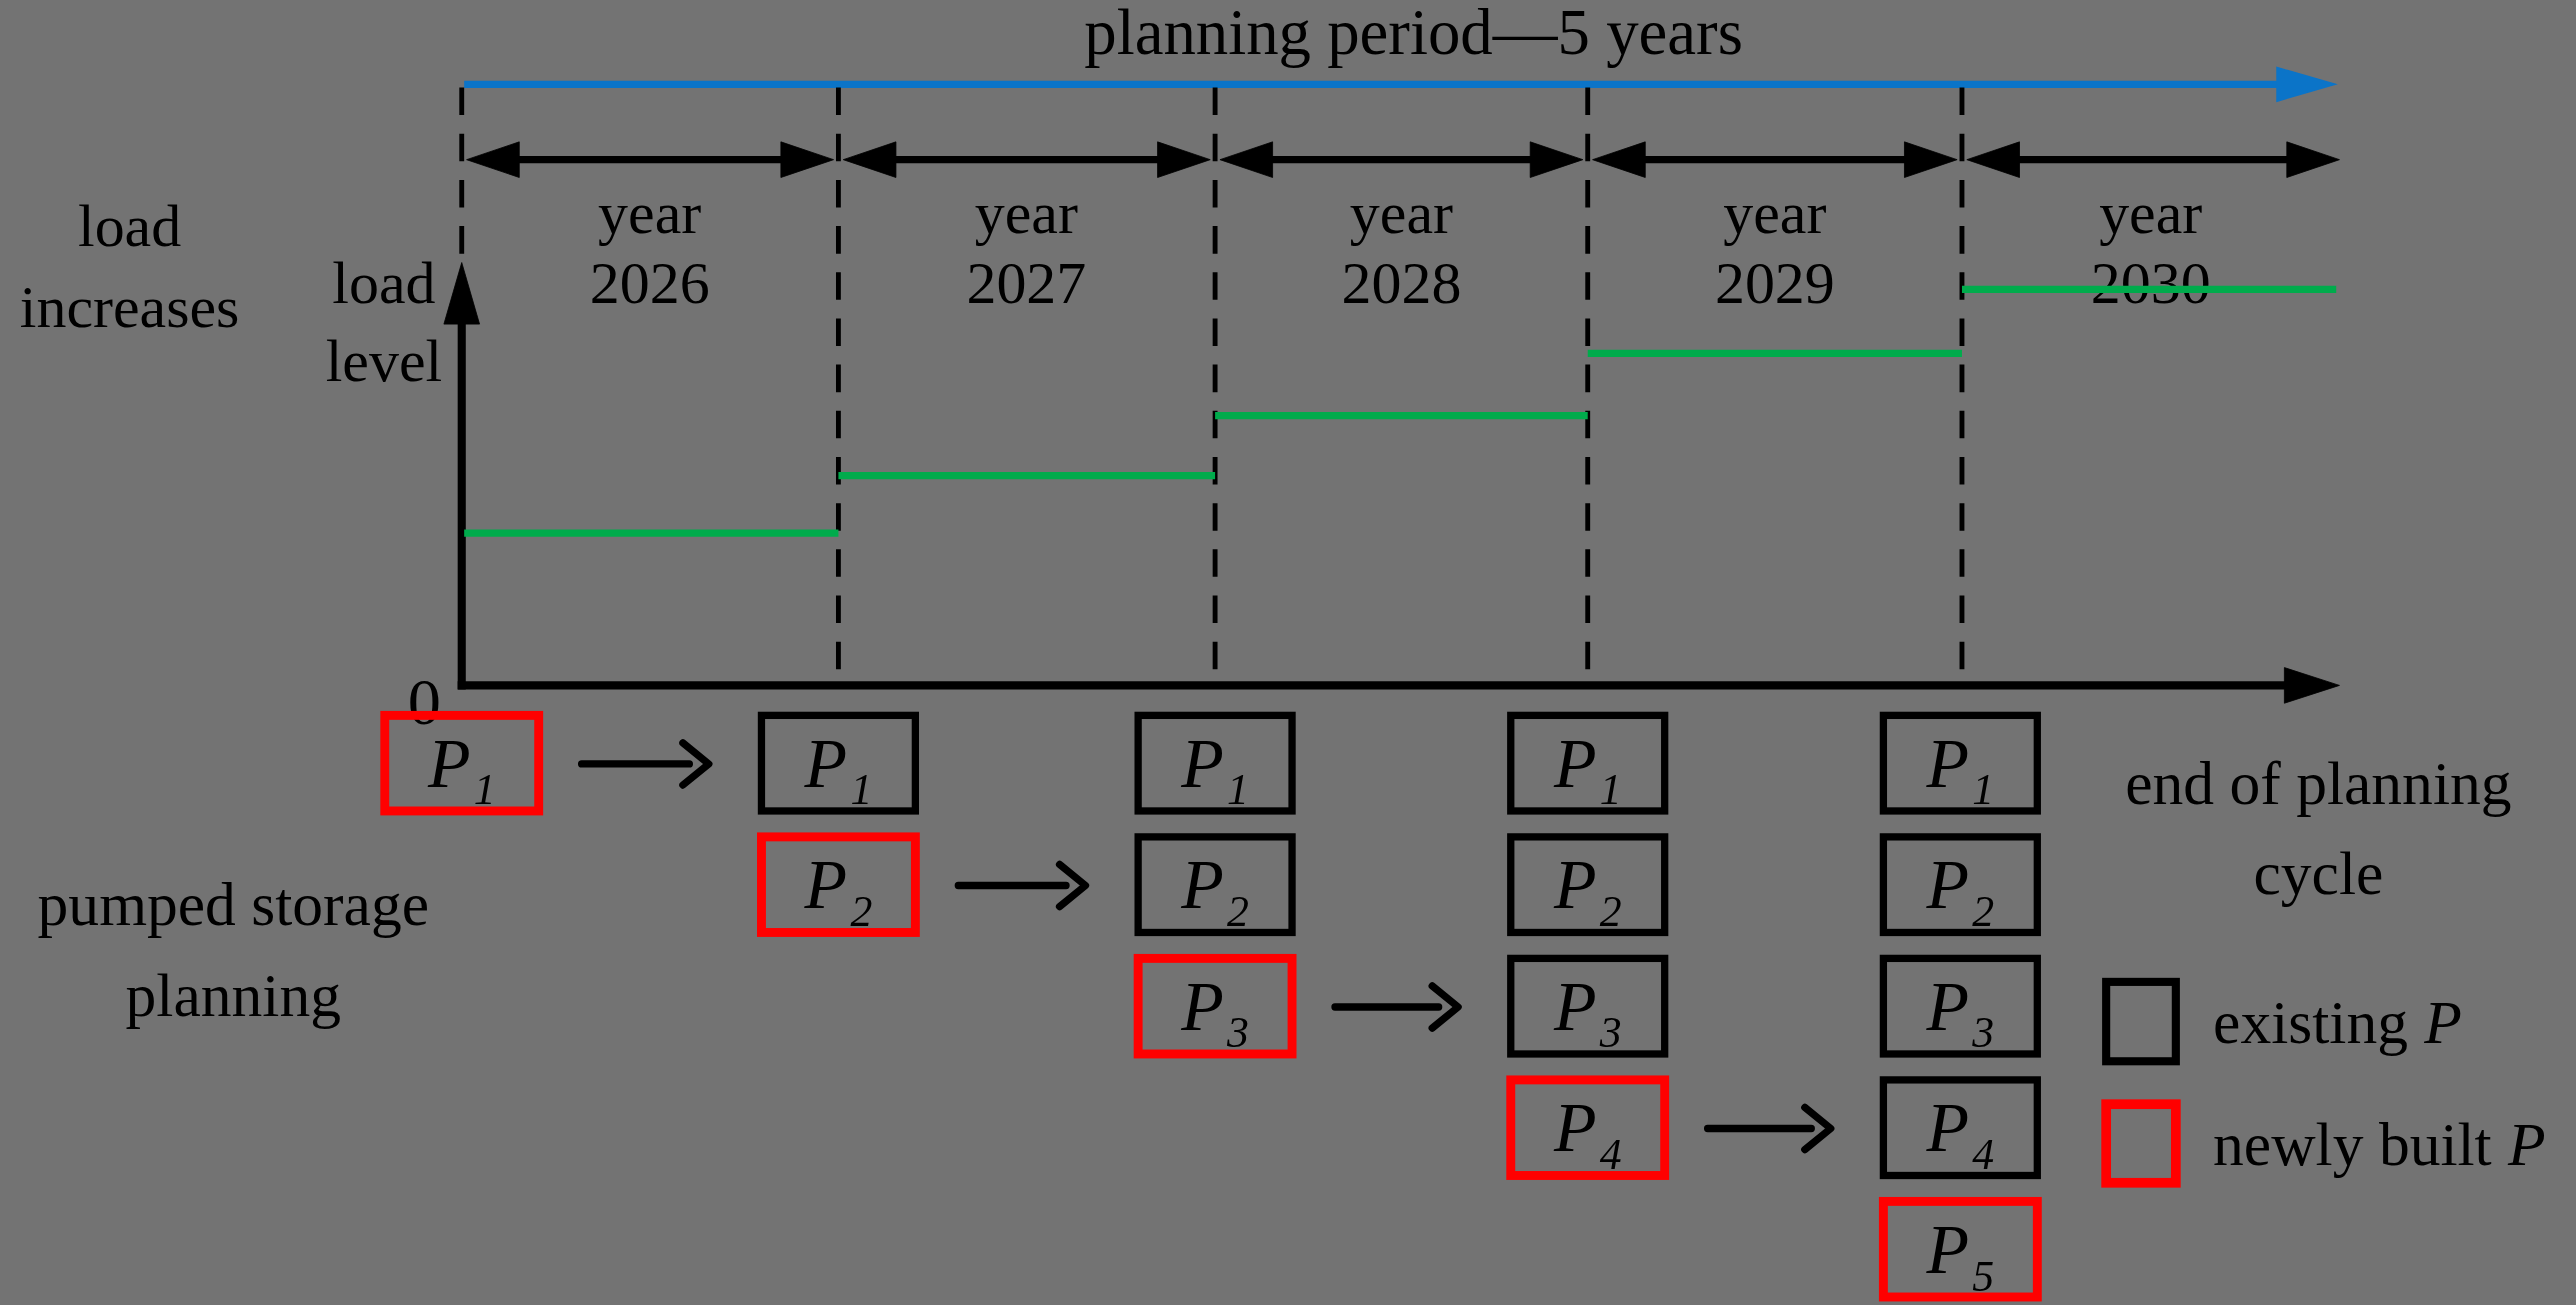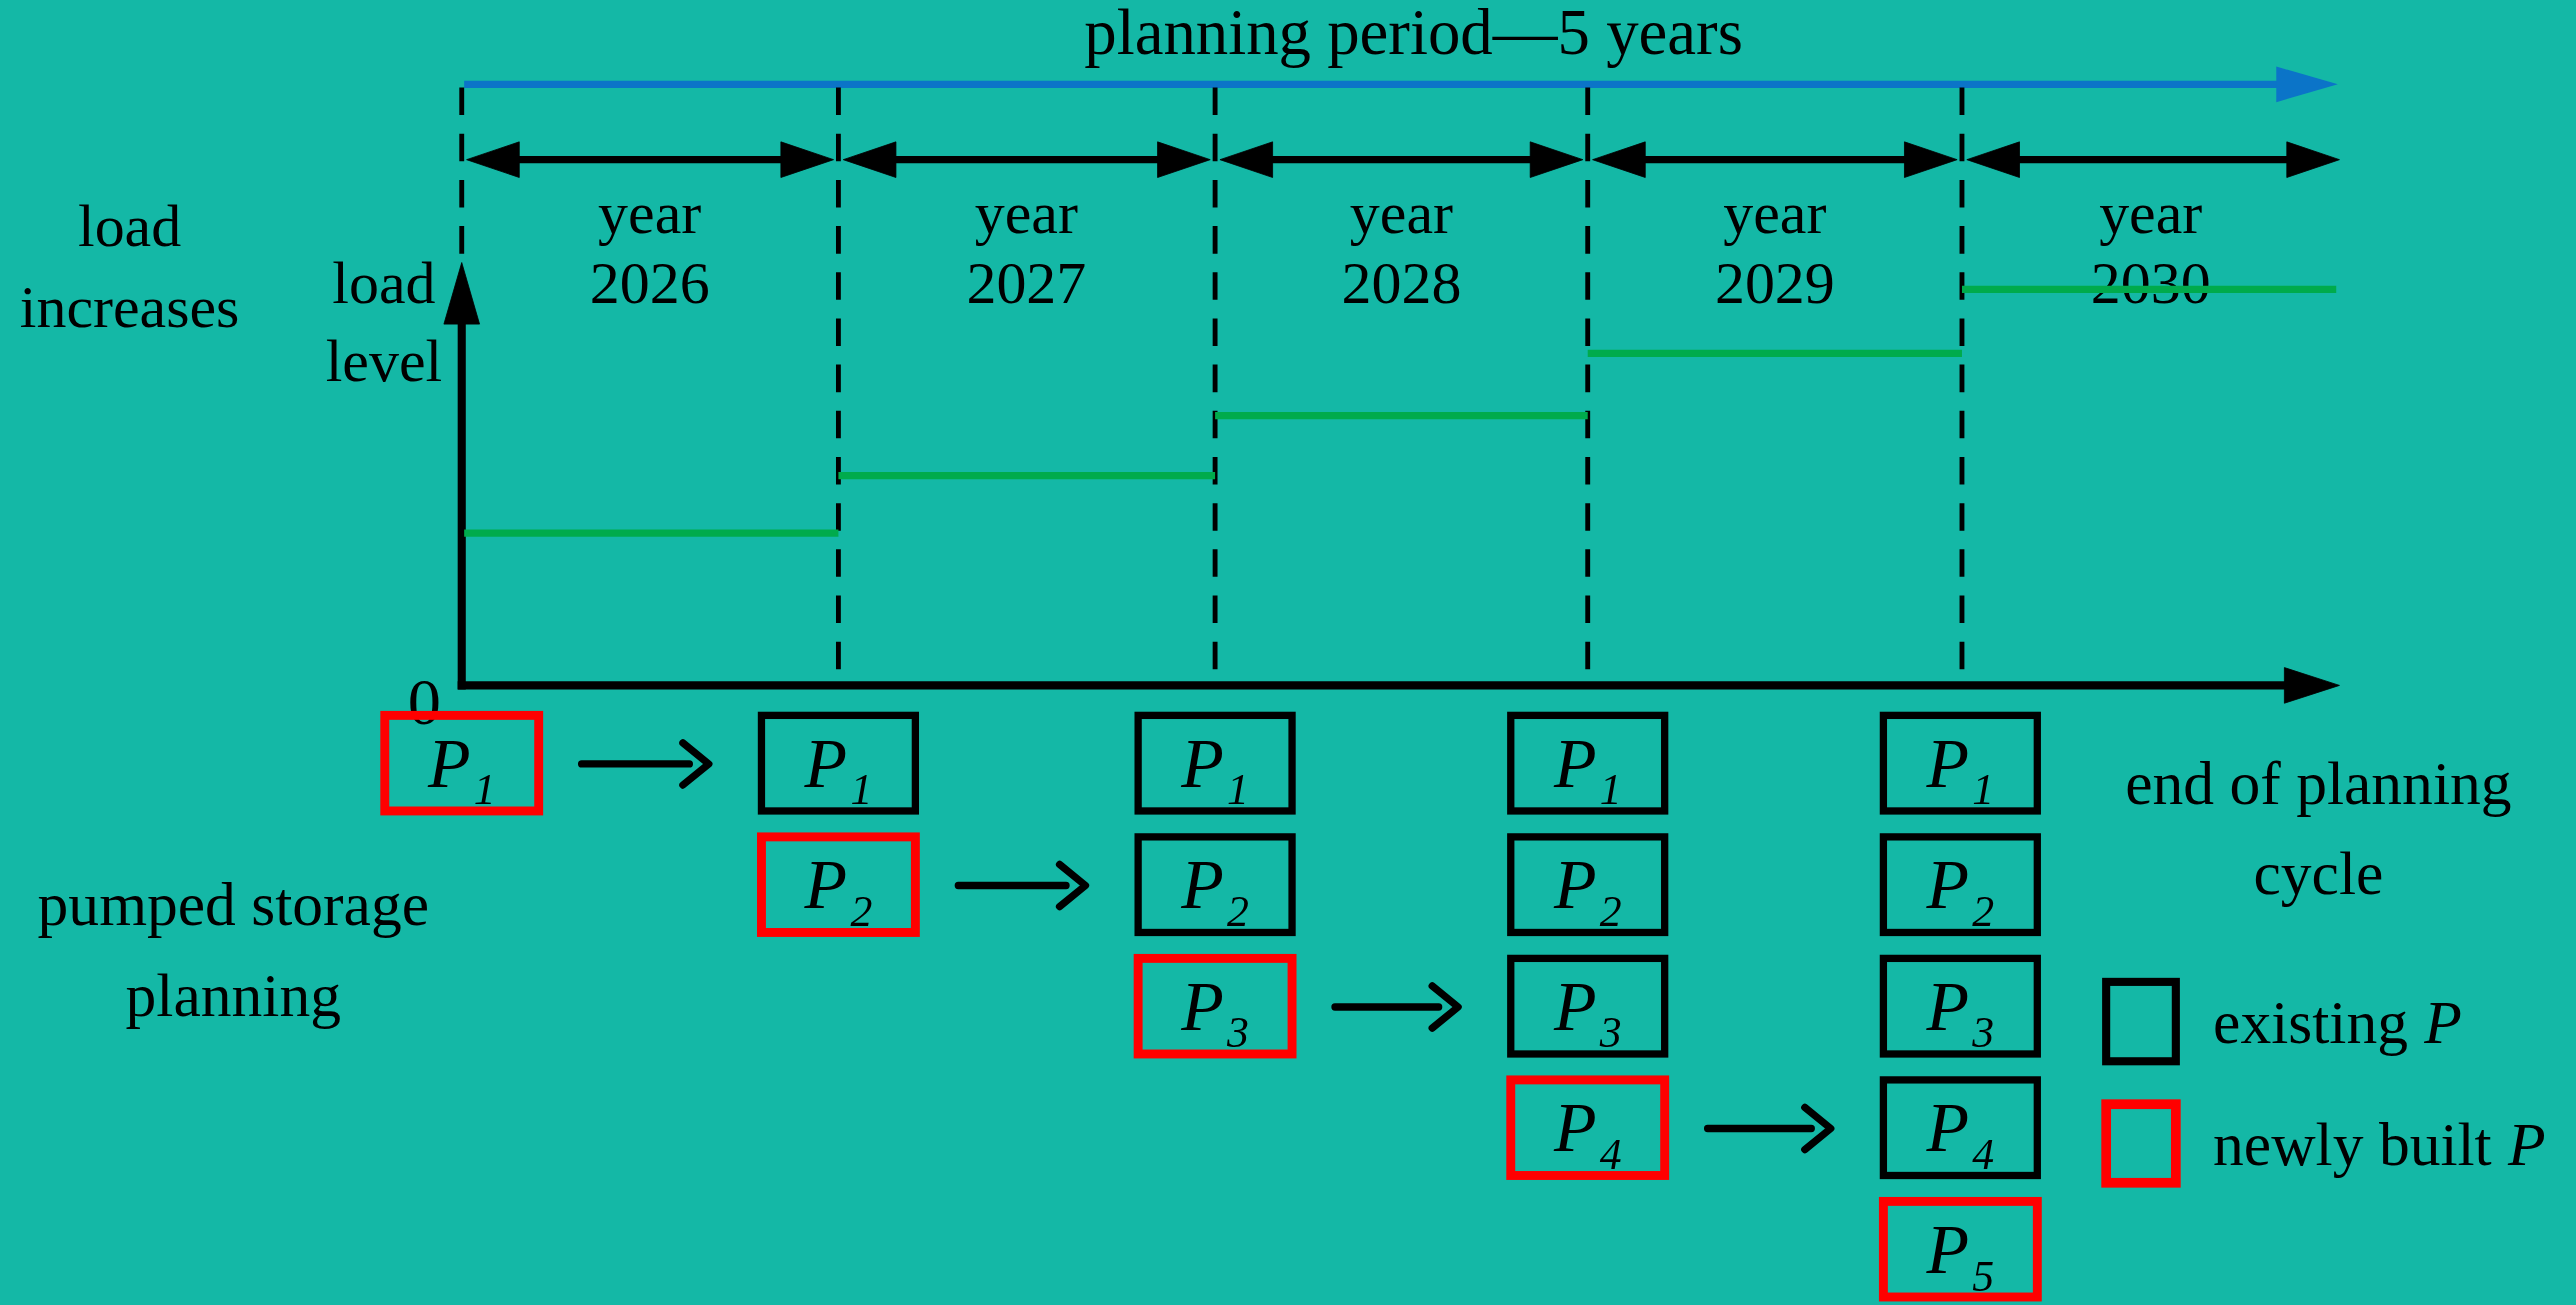--- a/index.html
+++ b/index.html
@@ -1,16 +1,16 @@
 <!DOCTYPE html>
 <html style="font-size:13px"><head>
 <meta charset="utf-8">
 <style>
   html,body{margin:0;padding:0;background:#ffffff;}
-  .stage{width:2576px;height:1306px;position:relative;background:#14b8a6;overflow:hidden;}
+  .stage{width:2576px;height:1306px;position:relative;background:#737373;overflow:hidden;}
   svg{display:block;}
   text{font-family:"Liberation Serif","DejaVu Serif",serif;fill:#000000;}
   .t-title{font-size:80px;}
   .t-year{font-size:74px;}
   .t-side{font-size:74px;}
   .t-label{font-size:76px;}
   .t-zero{font-size:82px;}
   .t-pbox{font-size:86px;font-style:italic;}
   .t-psub{font-size:54px;font-style:italic;}
   .t-legsym{font-style:italic;}

